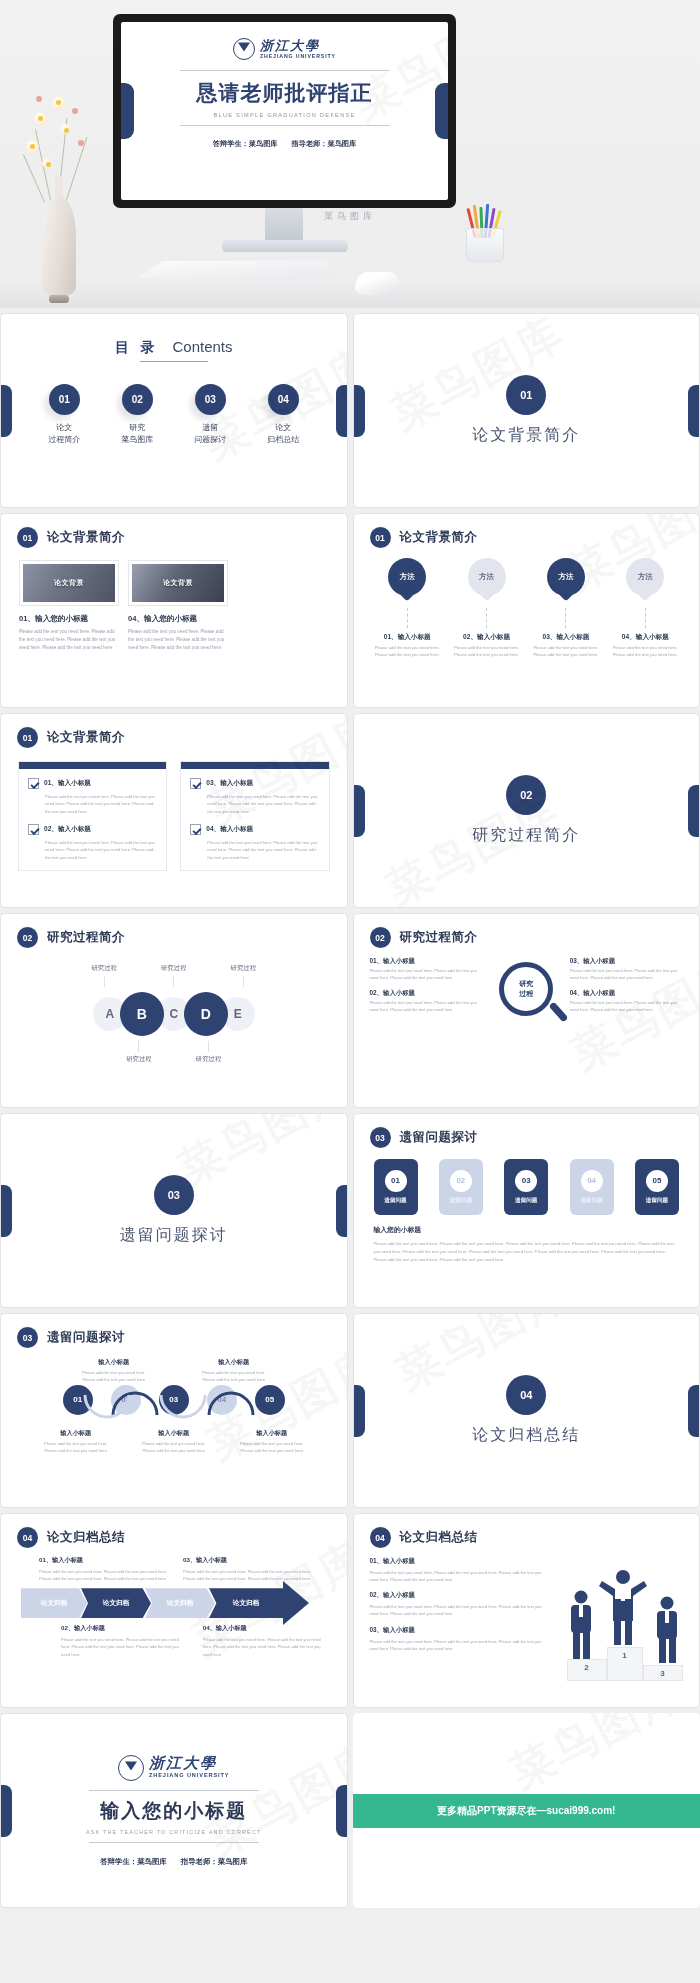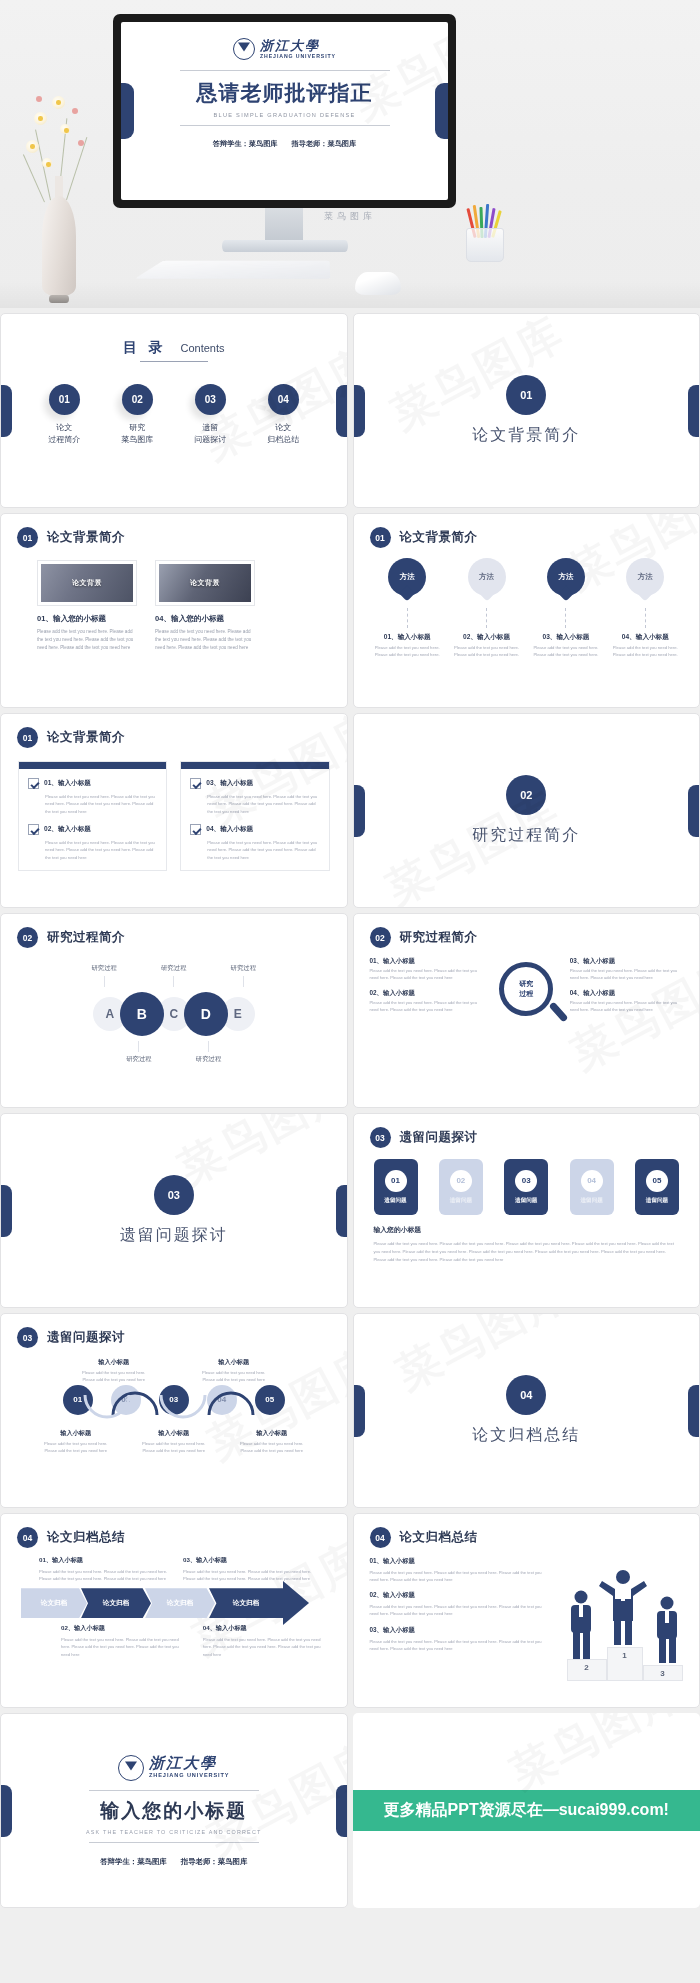--- a/index.html
+++ b/index.html
@@ -152,33 +152,33 @@
   .sec-wrap { height:100%; display:flex; flex-direction:column; align-items:center; justify-content:center; gap:10px; }
   .sec-circle {
     width:40px; height:40px; border-radius:50%; background:#2e4372; color:#fff;
     font-size:11px; font-weight:bold; display:flex; align-items:center; justify-content:center;
   }
   .sec-title { font-size:16px; color:#4a5570; letter-spacing:2px; }
 
   
   .toc-head { text-align:center; padding-top:24px; }
   .toc-cn { font-size:14px; font-weight:bold; color:#2e4372; letter-spacing:4px; font-family:"Liberation Serif",serif;}
-  .toc-en { font-size:11px; color:#3c4a68; margin-left:14px; }
+  .toc-en { font-size:15px; color:#3c4a68; margin-left:14px; }
   .toc-rule { width:68px; height:1px; background:#9aa2b4; margin:4px auto 0; box-shadow:0 3px 0 -2px #9aa2b4; }
   .toc-items { display:flex; justify-content:center; gap:27px; margin-top:22px; }
   .toc-item { text-align:center; width:46px; }
   .toc-circle {
     width:31px; height:31px; border-radius:50%; background:#2e4372; color:#fff;
     font-size:10px; font-weight:bold; display:flex; align-items:center; justify-content:center;
     margin:0 auto 7px; box-shadow: -5px 5px 6px rgba(0,0,0,.10);
   }
   .toc-label { font-size:8px; color:#3c4760; line-height:1.55; }
 
   
-  .img3 { display:flex; gap:18px; padding:12px 36px 0; }
+  .img3 { display:flex; gap:9px; padding:12px 18px 0; }
   .img3-col { width:100px; }
   .img3-pic {
     height:46px; border:1px solid #e4e6ea; padding:3px; background:#fff;
   }
   .img3-inner {
     width:100%; height:100%; position:relative; display:flex; align-items:center; justify-content:center;
   }
   .ph-a { background: linear-gradient(120deg,#8e93a4 0%, #6f7487 40%, #4d5365 100%); }
   .ph-b { background: linear-gradient(120deg,#9aa0b0 0%, #5e6375 45%, #3c4152 100%); }
   .ph-c { background: linear-gradient(120deg,#a4a9b6 0%, #73788a 45%, #4a4f61 100%); }
@@ -302,21 +302,21 @@
   .thanks { height:100%; display:flex; flex-direction:column; align-items:center; justify-content:center; }
   .th-rule { width:170px; height:1px; background:#c8ccd4; margin:9px 0 0; }
   .th-title { font-size:19px; font-weight:bold; color:#2e3a55; letter-spacing:2px; margin-top:7px; }
   .th-sub { font-size:5.4px; color:#9aa0ae; letter-spacing:1.2px; margin-top:5px; }
   .th-rule2 { width:170px; height:1px; background:#c8ccd4; margin:7px 0 0; }
   .th-meta { font-size:7.4px; color:#2e3a55; margin-top:14px; font-weight:bold;}
   .th-meta span { margin:0 6px; }
 
   
   .promo { background:#fff; border:none; display:flex; flex-direction:column; justify-content:center; }
-  .promo-band1 { background:#35b88f; color:#fff; font-size:16px; font-weight:bold; text-align:center; padding:10px 0; }
+  .promo-band1 { background:#35b88f; color:#fff; font-size:10px; font-weight:bold; text-align:center; padding:10px 0; }
   .promo-band2 { background:#7ac943; color:#fff; font-size:11px; font-weight:bold; text-align:center; padding:9px 0; }
 </style>
 </head>
 <body>
 
 <div class="page">
 
   <div class="hero">
     <div class="shadow-desk"></div>
 

